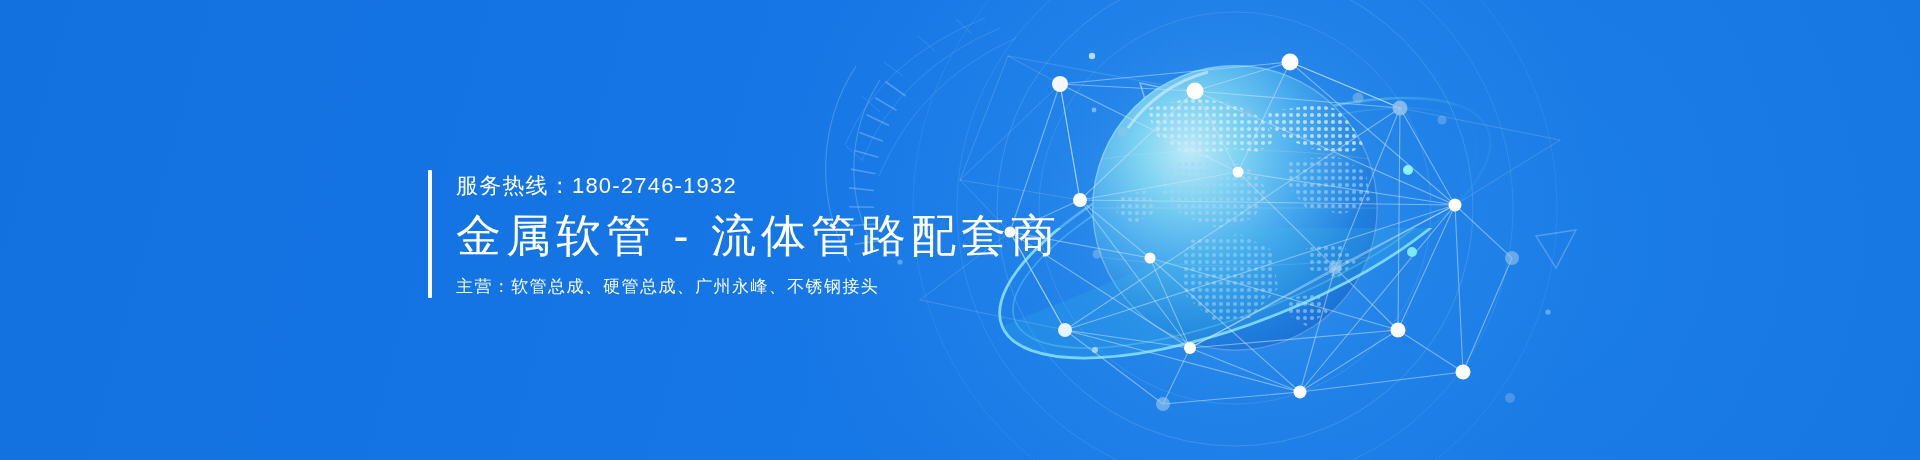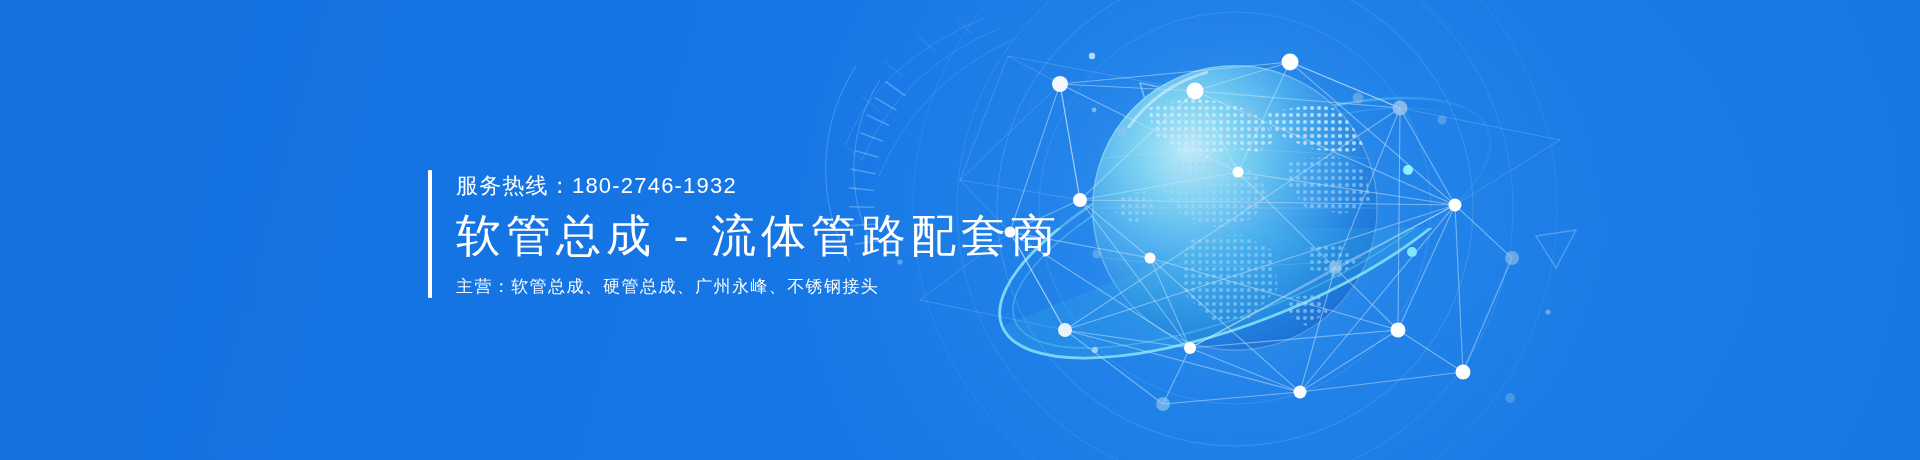--- a/index.html
+++ b/index.html
@@ -305,18 +305,18 @@
         <circle cx="1548" cy="312" r="2.6" fill="#bfe1fa" fill-opacity="0.45"></circle>
         <circle cx="900" cy="262" r="2.6" fill="#bfe1fa" fill-opacity="0.40"></circle>
       </g>
     </svg>
   </div>
 
   <div class="text-block">
     <div class="accent-bar"></div>
     <div class="text-lines">
       <div class="hotline">服务热线：180-2746-1932</div>
-      <div class="headline">软管总成 - 流体管路配套商</div>
+      <div class="headline">金属软管 - 流体管路配套商</div>
       <div class="subhead">主营：软管总成、硬管总成、广州永峰、不锈钢接头</div>
     </div>
   </div>
 
 </div>
 
 </body></html>

